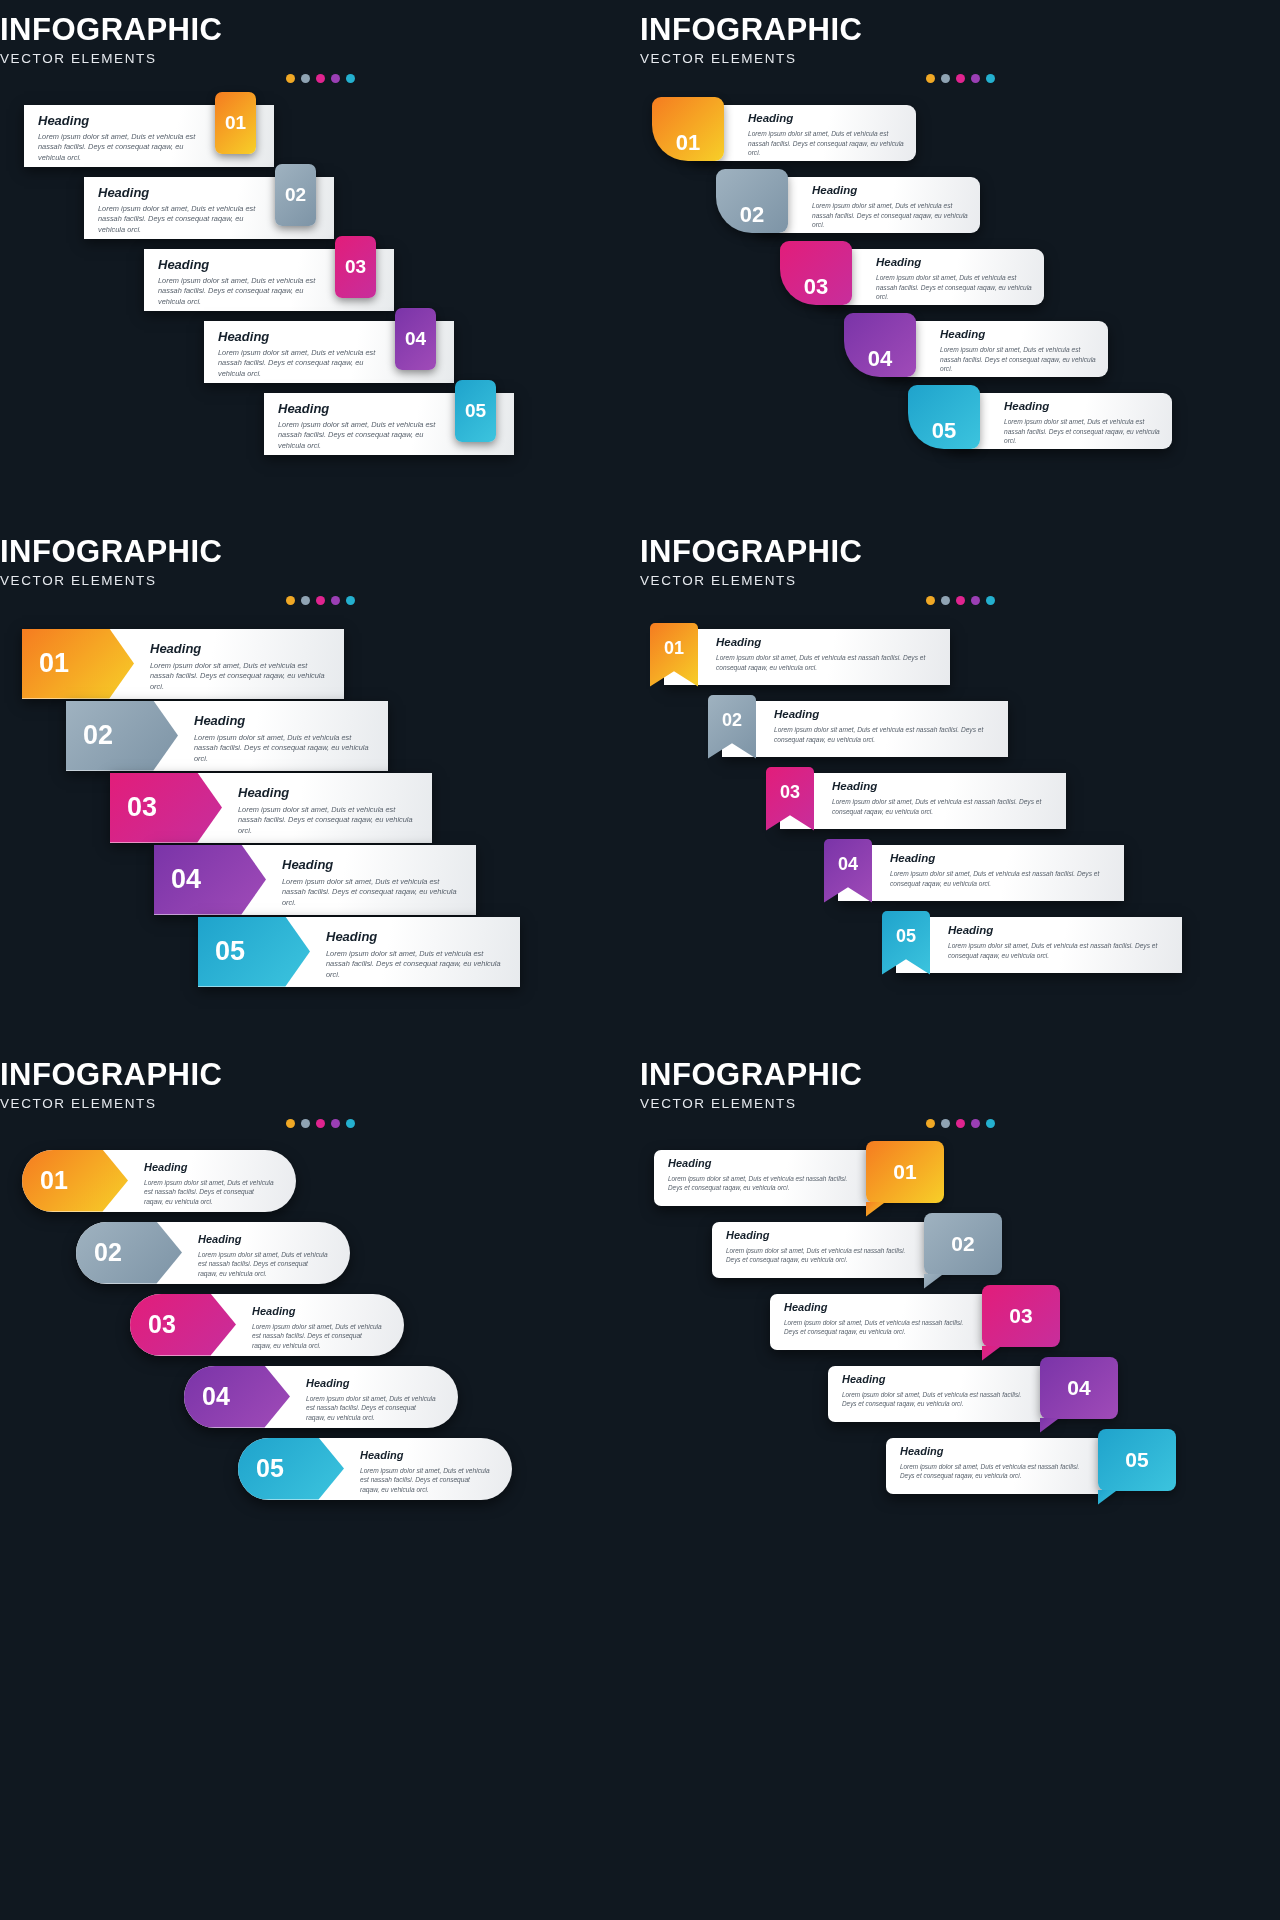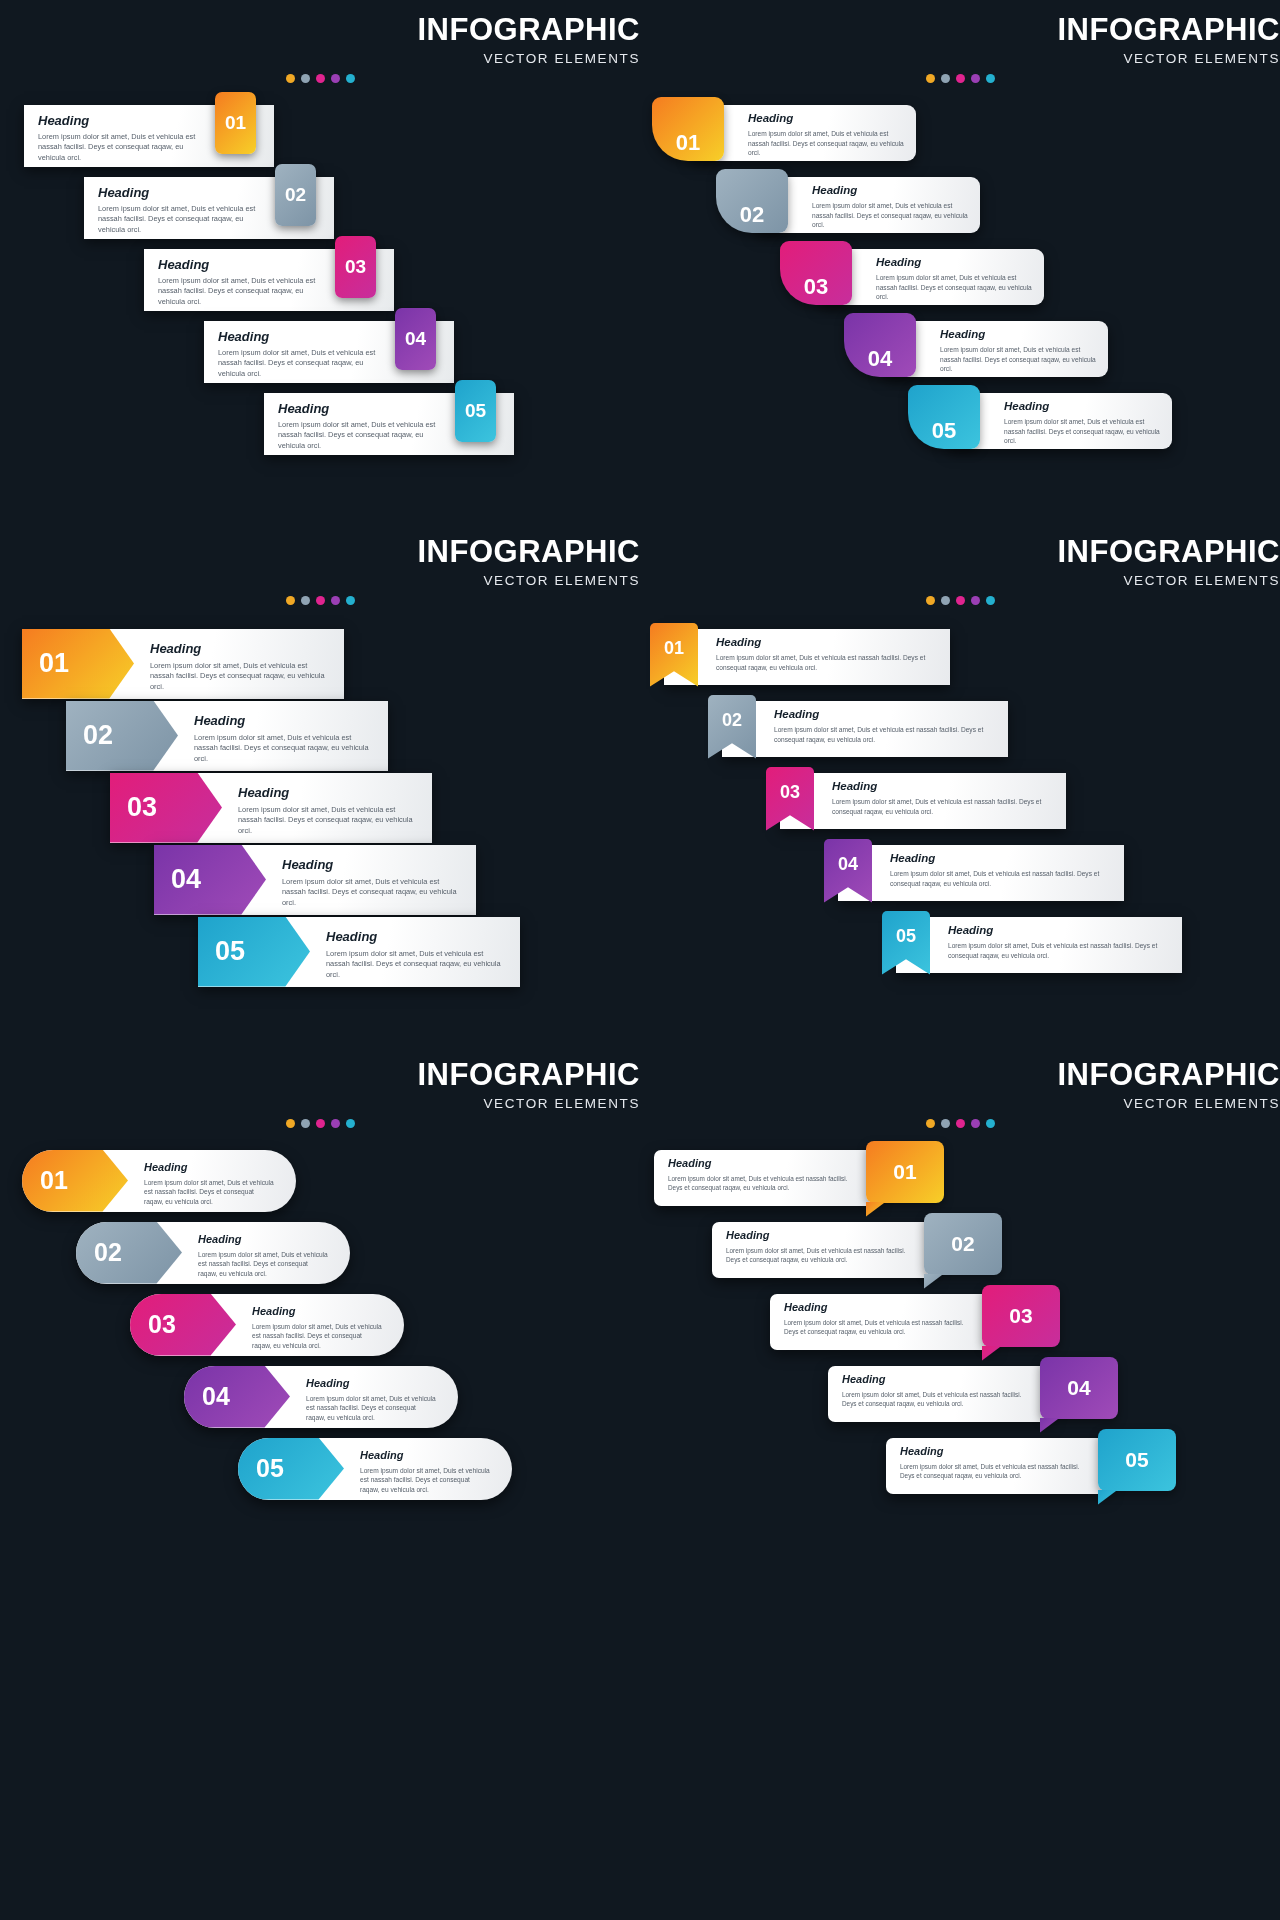--- a/index.html
+++ b/index.html
@@ -26,21 +26,21 @@
     height: 520px;
   }
   .panel.p1 { left: 0;    top: 0; }
   .panel.p2 { left: 640px; top: 0; }
   .panel.p3 { left: 0;    top: 522px; }
   .panel.p4 { left: 640px; top: 522px; }
   .panel.p5 { left: 0;    top: 1045px; }
   .panel.p6 { left: 640px; top: 1045px; }
 
   
-  .hdr { width: 100%; text-align: right; padding-top: 14px; }
+  .hdr { width: 100%; text-align: left; padding-top: 14px; }
   .hdr .title {
     font-size: 31px;
     font-weight: bold;
     letter-spacing: 0.5px;
     color: #ffffff;
     line-height: 1.05;
   }
   .hdr .sub {
     font-size: 13.5px;
     letter-spacing: 1.6px;
@@ -60,20 +60,21 @@
   }
 
   
   .h-title {
     font-style: italic;
     font-weight: bold;
     color: #15202b;
     line-height: 1;
   }
   .h-body {
+    font-style: italic;
     color: #57606b;
     line-height: 1.45;
   }
 
   
   .p1 .rows { position: relative; margin-top: 22px; height: 390px; }
   .p1 .row { position: absolute; height: 62px; }
   .p1 .bar {
     position: absolute; left: 0; top: 0;
     width: 100%; height: 100%;

